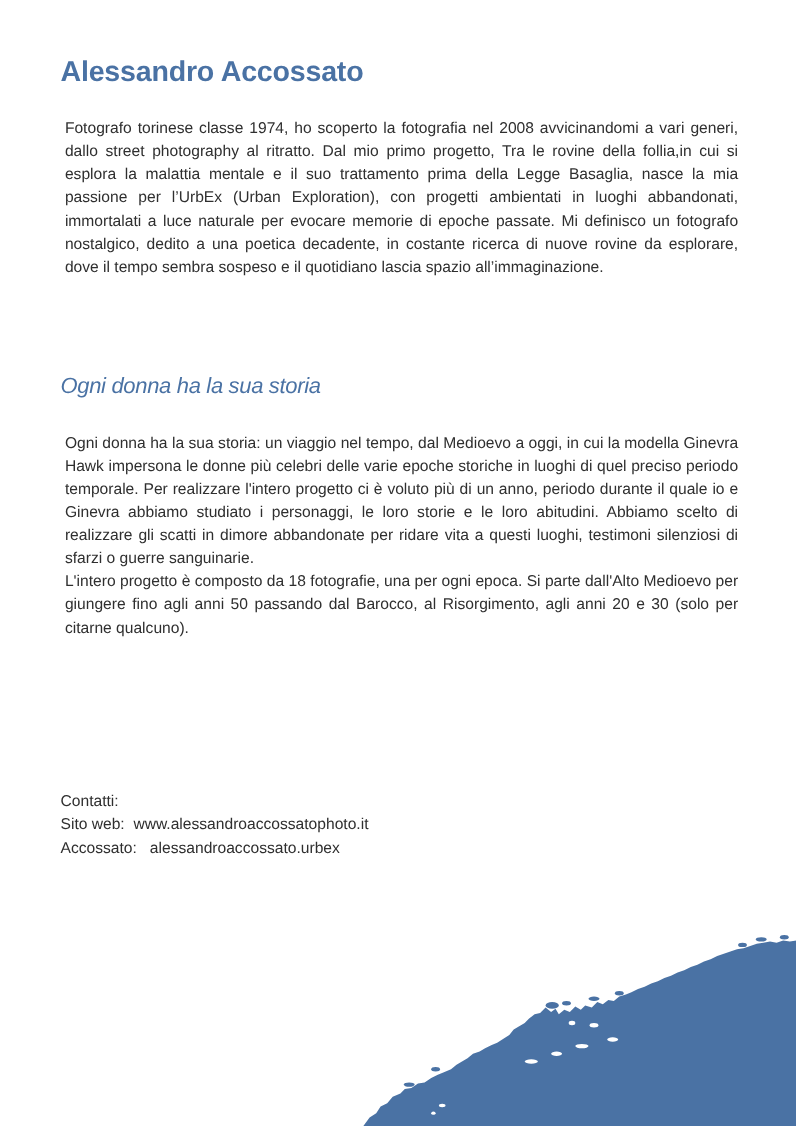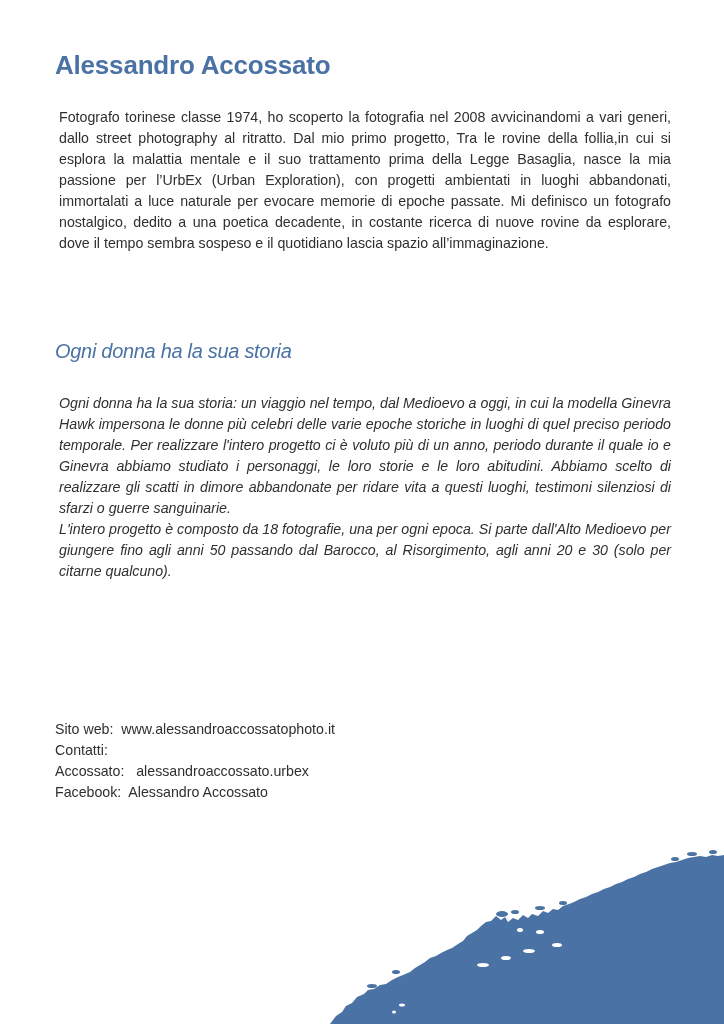--- a/index.html
+++ b/index.html
@@ -46,21 +46,21 @@
       position: absolute;
       left: 55px;
       top: 340px;
       margin: 0;
       font-size: 20px;
       font-weight: normal;
       font-style: italic;
       color: #4a72a4;
       letter-spacing: -0.3px;
     }
-    .project { top: 389px; font-style: italic; }
+    .project { top: 389px; }
     .project .p2 { display: block; }
     .contacts {
       position: absolute;
       left: 55px;
       top: 719px;
       font-size: 14.2px;
       line-height: 21px;
       color: #2f2f2f;
     }
     .contact-row { white-space: pre; }
@@ -83,24 +83,23 @@
   <p class="para bio">Fotografo torinese classe 1974, ho scoperto la fotografia nel 2008 avvicinandomi a vari generi, dallo street photography al ritratto. Dal mio primo progetto, Tra le rovine della follia,in cui si esplora la malattia mentale e il suo trattamento prima della Legge Basaglia, nasce la mia passione per l’UrbEx (Urban Exploration), con progetti ambientati in luoghi abbandonati, immortalati a luce naturale per evocare memorie di epoche passate. Mi definisco un fotografo nostalgico, dedito a una poetica decadente, in costante ricerca di nuove rovine da esplorare, dove il tempo sembra sospeso e il quotidiano lascia spazio all’immaginazione.</p>
 
   <h2 class="section-title">Ogni donna ha la sua storia</h2>
 
   <div class="para project">
     <span class="p1">Ogni donna ha la sua storia: un viaggio nel tempo, dal Medioevo a oggi, in cui la modella Ginevra Hawk impersona le donne più celebri delle varie epoche storiche in luoghi di quel preciso periodo temporale. Per realizzare l'intero progetto ci è voluto più di un anno, periodo durante il quale io e Ginevra abbiamo studiato i personaggi, le loro storie e le loro abitudini. Abbiamo scelto di realizzare gli scatti in dimore abbandonate per ridare vita a questi luoghi, testimoni silenziosi di sfarzi o guerre sanguinarie.</span>
     <span class="p2">L'intero progetto è composto da 18 fotografie, una per ogni epoca. Si parte dall'Alto Medioevo per giungere fino agli anni 50 passando dal Barocco, al Risorgimento, agli anni 20 e 30 (solo per citarne qualcuno).</span>
   </div>
 
   <div class="contacts">
+    <div class="contact-row">Contatti:</div>
     <div class="contact-row"><span>Sito web:  </span><span>www.alessandroaccossatophoto.it</span></div>
-    <div class="contact-row">Contatti:</div>
     <div class="contact-row"><span>Accossato:   </span><span>alessandroaccossato.urbex</span></div>
-    <div class="contact-row"><span>Facebook:  </span><span>Alessandro Accossato</span></div>
   </div>
 
   <svg class="brush" viewBox="0 0 724 1024" xmlns="http://www.w3.org/2000/svg">
     <path fill="#4a72a4" d="
       M 330 1024
       L 336 1016 L 342 1012 L 346 1006 L 352 1003 L 357 997 L 364 994
       L 368 990 L 374 989 L 380 985 L 386 984 L 392 980 L 398 977
       L 403 975 L 410 972 L 415 968 L 420 965 L 425 962 L 430 958
       L 436 956 L 441 953 L 447 950 L 452 948 L 458 944 L 463 941
       L 467 936 L 472 933 L 477 930 L 481 926 L 486 922 L 491 921

